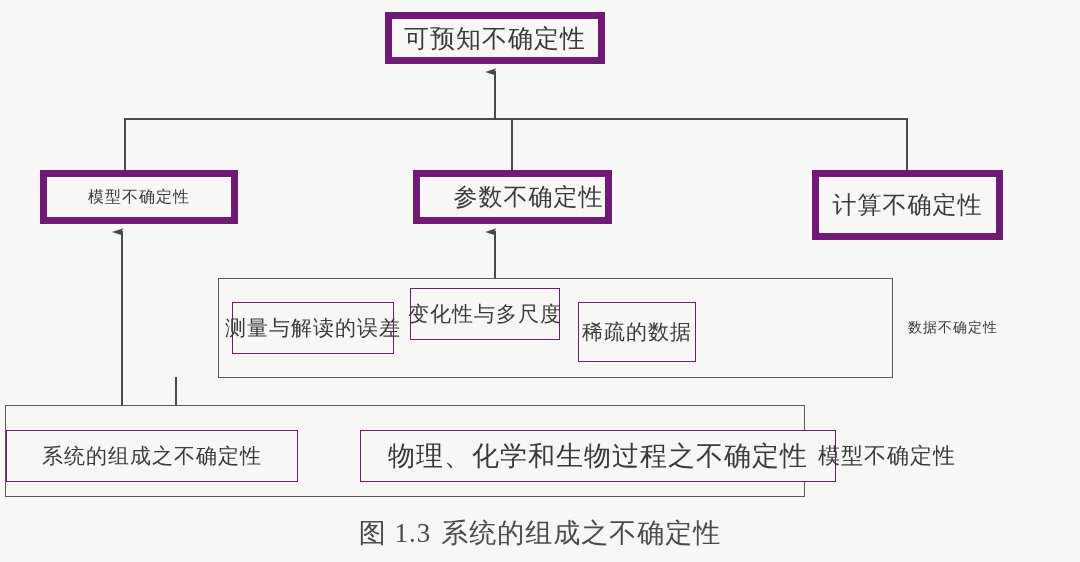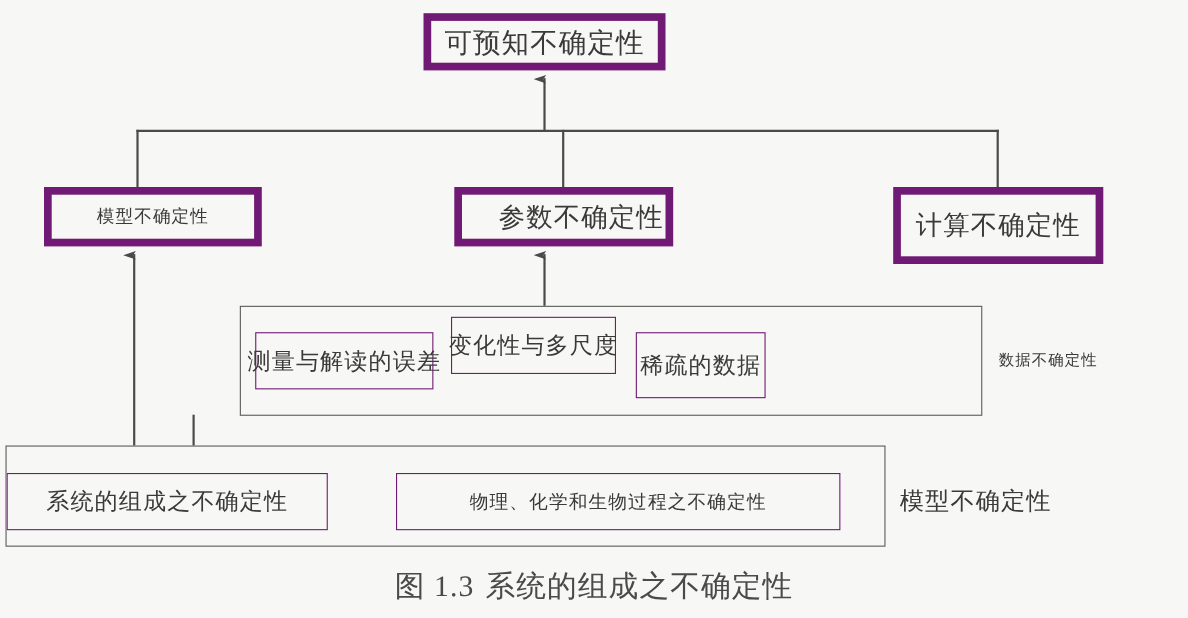--- a/index.html
+++ b/index.html
@@ -52,21 +52,21 @@
   #n-compute  { left:812px; top:170px; width:191px; height:70px;  font-size:24px; }
 
   #g-data     { left:218px; top:278px; width:675px; height:100px; }
   #n-d1       { left:232px; top:302px; width:162px; height:52px;  font-size:21px;text-align:center; }
   #n-d2       { left:410px; top:288px; width:150px; height:52px;  font-size:21px; }
   #n-d3       { left:578px; top:302px; width:118px; height:60px;  font-size:21px; }
   #lbl-data   { left:908px; top:302px; height:52px; font-size:14px; }
 
   #g-base     { left:5px;   top:405px; width:800px; height:92px; }
   #n-b1       { left:6px;  top:430px; width:292px; height:52px;  font-size:21px; }
-  #n-b2       { left:360px; top:430px; width:404px; height:52px;  font-size:17px; }
+  #n-b2       { left:360px; top:430px; width:476px; height:52px;  font-size:27px; }
   #lbl-base   { left:818px; top:430px; height:52px; font-size:22px; }
 
   #caption {
     position: absolute;
     left: 0;
     top: 515px;
     width: 1080px;
     text-align: center;
     font-size: 27px;
     color: #4a4a4a;

